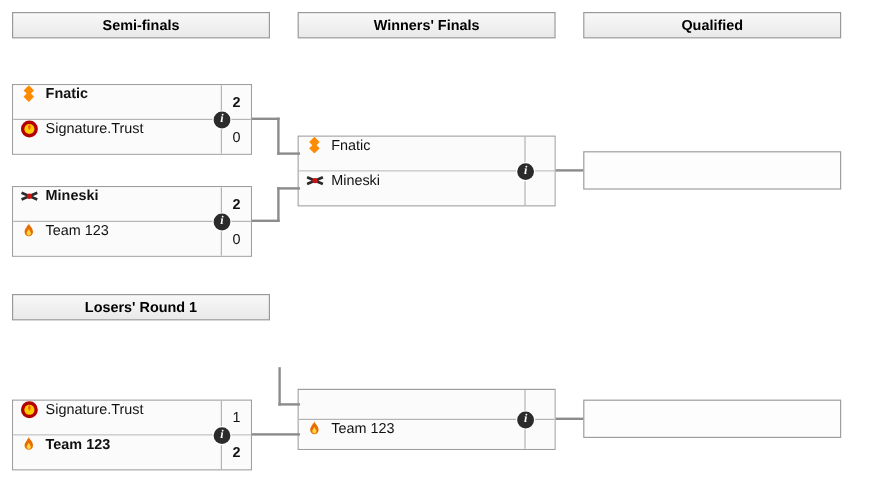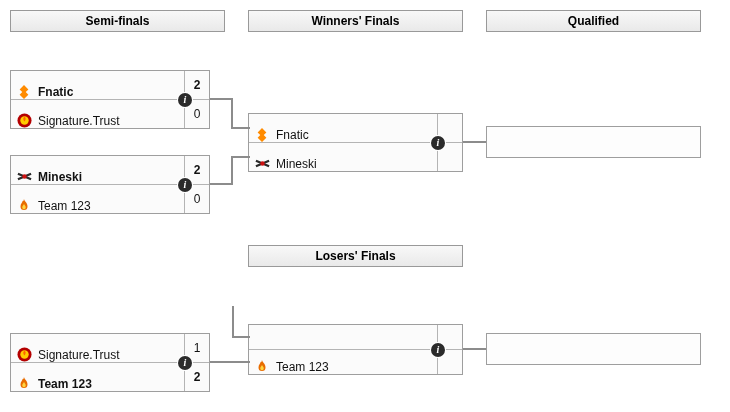--- a/index.html
+++ b/index.html
@@ -8,21 +8,21 @@
   .canvas { position:relative; width:730px; height:412px; background:#fff; overflow:hidden; }
 
   .hdr {
     position:absolute; height:22px; line-height:20px;
     text-align:center; font-size:12px; font-weight:bold; color:#000;
     background:linear-gradient(#f8f8f8,#e9e9e9);
     border:1px solid #999;
   }
 
   .match { position:absolute; border:1px solid #9e9e9e; background:#fbfbfb; }
-  .trow { display:flex; align-items:flex-end; height:28px; position:relative; background:#fbfbfb; }
+  .trow { display:flex; align-items:flex-start; height:28px; position:relative; background:#fbfbfb; }
   .trow.first { height:29px; border-bottom:1px solid #b4b4b4; }
   .match.small .trow { height:24px; }
   .match.small .trow.first { height:25px; }
 
   .ticon { width:26px; display:flex; align-items:center; justify-content:center; flex:0 0 26px; }
   .tname { flex:1; font-size:12px; padding-left:1px; white-space:nowrap; overflow:hidden; }
   .tscore {
     width:25px; flex:0 0 25px; align-self:stretch;
     border-left:1px solid #b4b4b4;
     display:flex; align-items:center; justify-content:center; font-size:12px;
@@ -42,21 +42,21 @@
   .qual { position:absolute; border:1px solid #9e9e9e; background:#fdfdfd; }
 </style>
 </head>
 <body>
 
 <div class="canvas">
 
   <div class="hdr" style="left:10px;top:10px;width:215px">Semi-finals</div>
   <div class="hdr" style="left:486px;top:10px;width:215px">Qualified</div>
   <div class="hdr" style="left:248px;top:10px;width:215px">Winners' Finals</div>
-  <div class="hdr" style="left:248px;top:245px;width:215px">Losers' Finals</div>
+  <div class="hdr" style="left:10px;top:245px;width:215px">Losers' Round 1</div>
 
   <div class="match" style="left:10px;top:70px;width:200px">
     <div class="trow first winner">
       <span class="ticon">
         <svg width="14" height="14" viewBox="0 0 16 16">
             <path fill="#ff8b00" d="M8 0l5 5-3 3 3 3-5 5-5-5 3-3-3-3z"></path>
           </svg>
       </span>
       <span class="tname">Fnatic</span>
       <span class="tscore">2</span>

